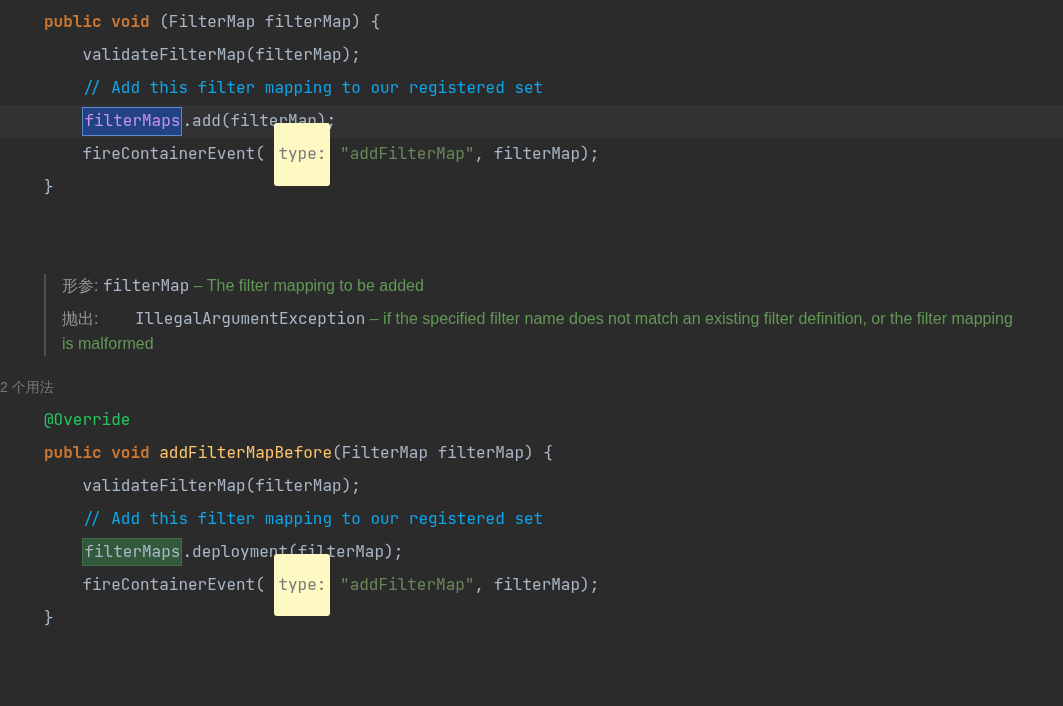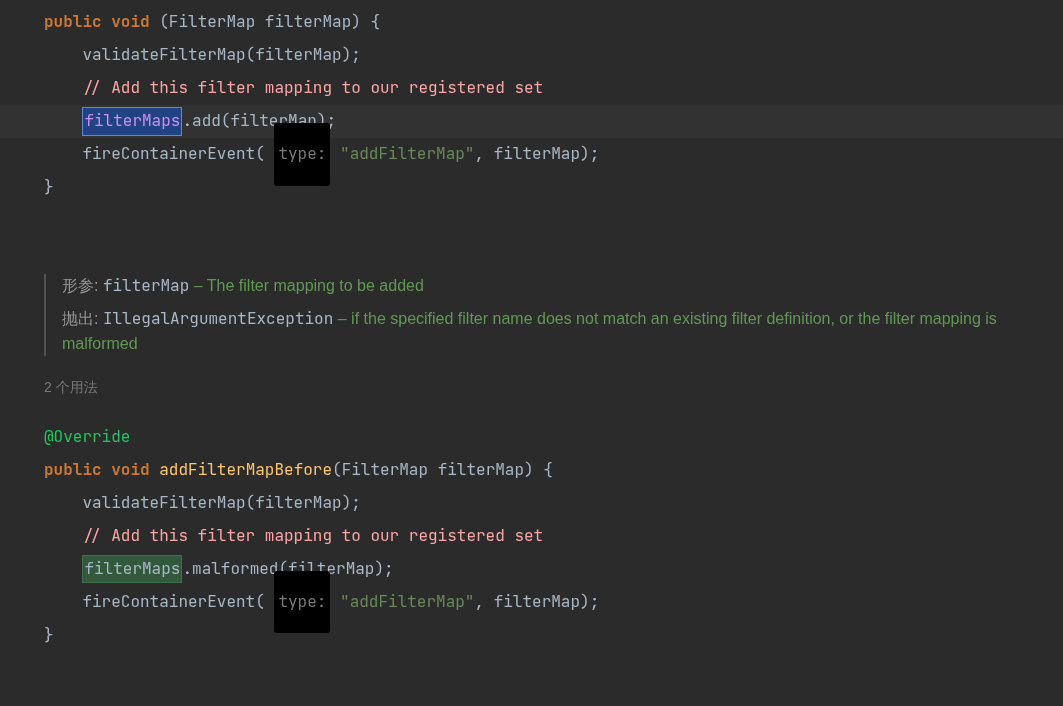--- a/index.html
+++ b/index.html
@@ -18,24 +18,24 @@
     white-space: pre;
     padding-left: 44px;
     height: 33px;
     display: flex;
     align-items: center;
   }
   .highlighted-line { background: #323232; }
   .kw { color: #cc7832; font-weight: bold; }
   .method-decl { color: #ffc66d; }
   .ident { color: #a9b7c6; }
-  .comment { color: #fca5a5; }
+  .comment { color: #0ea5e9; }
   .string { color: #6a8759; }
   .punct { color: #a9b7c6; }
-  .hint-bg { background: #000000; padding: 18px 4px; border-radius: 3px; color:#787878;}
+  .hint-bg { background: #fef9c3; padding: 18px 4px; border-radius: 3px; color:#787878;}
   .annotation { color: #22c55e; text-align: right; }
   .selected-var {
     background: #214283;
     border: 1px solid #598bd1;
     color: #c792ea;
     padding: 0 1px;
   }
   .marked-var {
     background: #33593d;
     border: 1px solid #3d6e49;
@@ -51,29 +51,28 @@
     padding-right: 30px;
     font-family: -apple-system, 'Segoe UI', 'Helvetica Neue', Arial, sans-serif;
     font-size: 16px;
     color: #629755;
     max-width: 1000px;
   }
   .javadoc-desc { margin-bottom: 10px; line-height: 1.55; color:#629755;}
   .javadoc-row { margin-bottom: 8px; line-height: 1.55; }
   .javadoc-label { color: #969696; }
   .javadoc-code { font-family: 'JetBrains Mono','Consolas',monospace; color: #a9b7c6; }
-  .javadoc-exc  { font-family: 'JetBrains Mono','Consolas',monospace; color: #a9b7c6; }
+  .javadoc-exc  { font-family: 'JetBrains Mono','Consolas',monospace; color: #a9b7c6; margin-left: 32px; }
   .javadoc-text { color: #629755; }
   .usages {
-    padding-left: 44px;
     font-family: -apple-system, 'Segoe UI', Arial, sans-serif;
     font-size: 14px;
     color: #787878;
     margin-top: 20px;
-    margin-bottom: 21px;
+    margin-bottom: 4px;
   }
 </style>
 </head>
 <body>
 
 <div class="code-line"><span class="kw">public</span><span> </span><span class="kw">void</span><span> </span><span class="punct">(</span><span class="ident">FilterMap</span><span> </span><span class="ident">filterMap</span><span class="punct">) {</span></div>
 
 <div class="code-line"><span>    </span><span class="ident">validateFilterMap</span><span class="punct">(</span><span class="ident">filterMap</span><span class="punct">);</span></div>
 
 <div class="code-line"><span>    </span><span class="comment">// Add this filter mapping to our registered set</span></div>
@@ -102,17 +101,17 @@
 <div class="usages">2 个用法</div>
 
 <div class="code-line"><span class="annotation">@Override</span></div>
 
 <div class="code-line"><span class="kw">public</span><span> </span><span class="kw">void</span><span> </span><span class="method-decl">addFilterMapBefore</span><span class="punct">(</span><span class="ident">FilterMap</span><span> </span><span class="ident">filterMap</span><span class="punct">) {</span></div>
 
 <div class="code-line"><span>    </span><span class="ident">validateFilterMap</span><span class="punct">(</span><span class="ident">filterMap</span><span class="punct">);</span></div>
 
 <div class="code-line"><span>    </span><span class="comment">// Add this filter mapping to our registered set</span></div>
 
-<div class="code-line"><span>    </span><span class="marked-var">filterMaps</span><span class="punct">.</span><span class="ident">malformed</span><span class="punct">(</span><span class="ident">filterMap</span><span class="punct">);</span></div>
+<div class="code-line"><span>    </span><span class="marked-var">filterMaps</span><span class="punct">.</span><span class="ident">deployment</span><span class="punct">(</span><span class="ident">filterMap</span><span class="punct">);</span></div>
 
 <div class="code-line"><span>    </span><span class="ident">fireContainerEvent</span><span class="punct">( </span><span class="hint-bg"><span>type:</span></span><span> </span><span class="string">"addFilterMap"</span><span class="punct">, </span><span class="ident">filterMap</span><span class="punct">);</span></div>
 
 <div class="code-line"><span class="punct">}</span></div>
 
 </body></html>

